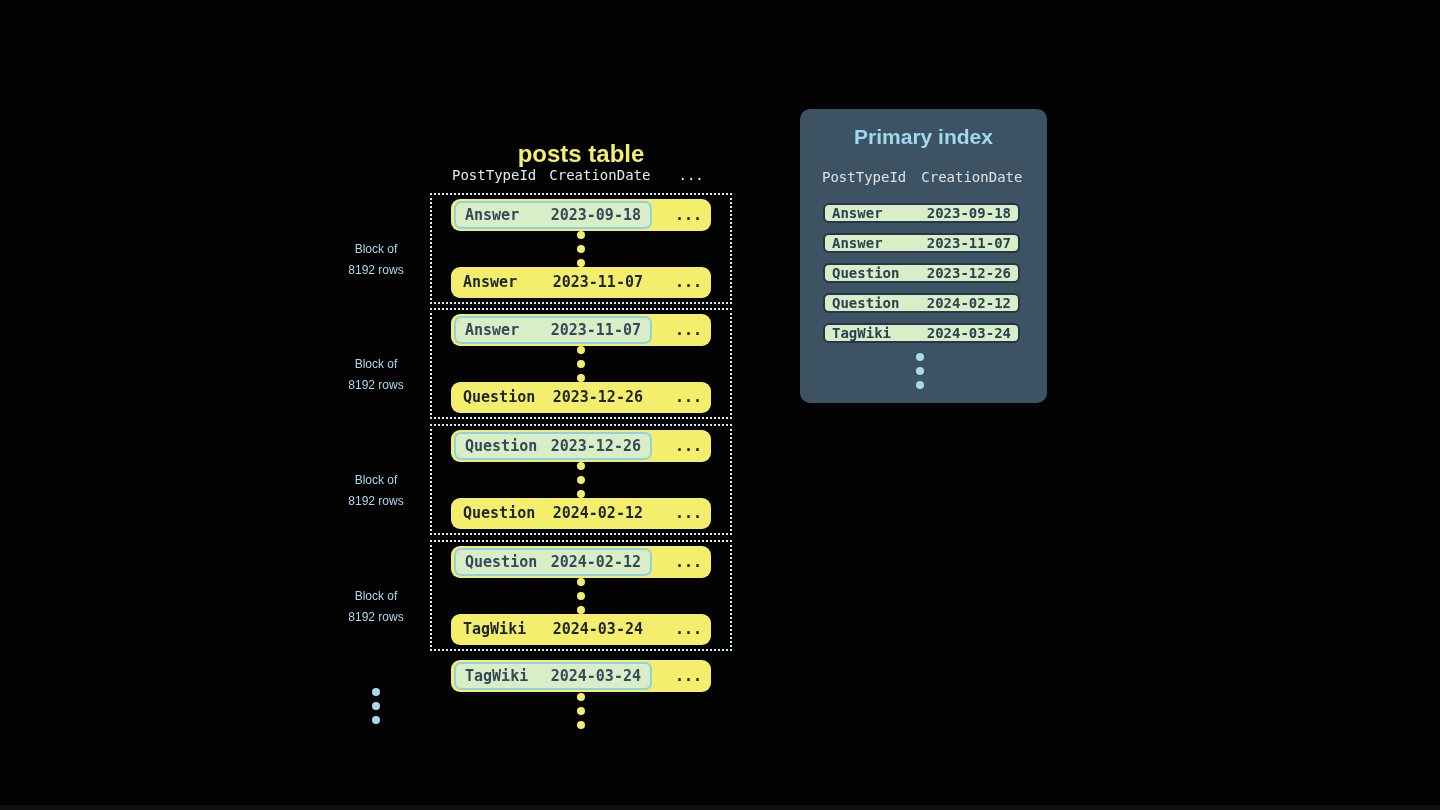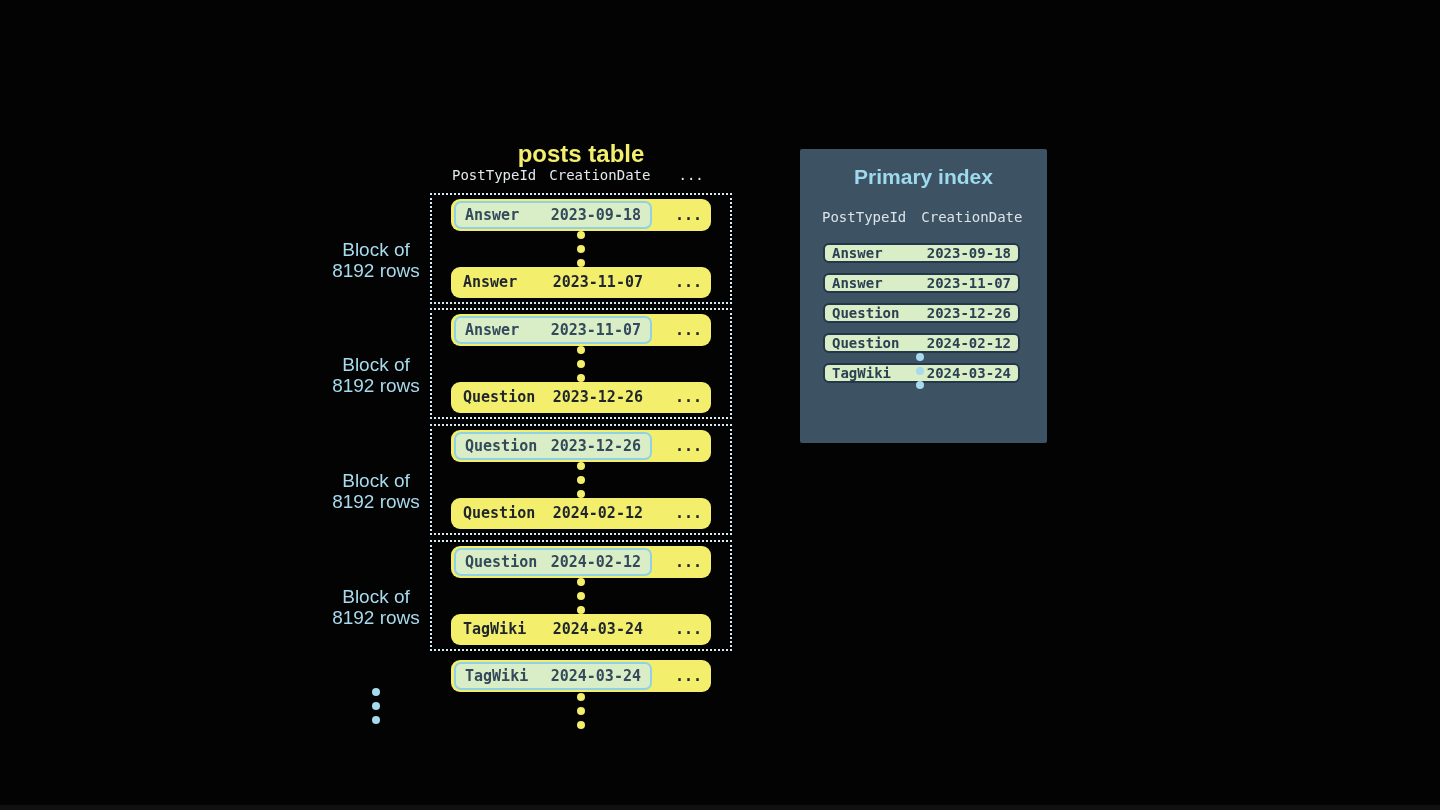--- a/index.html
+++ b/index.html
@@ -43,21 +43,21 @@
     font-size: 14px; color: var(--header-text);
     white-space: pre;
   }
   .posts-header .h2 { margin-left: 13px; }
   .posts-header .h3 { margin-left: 28px; }
 
   .block-label {
     position: absolute;
     left: 296px; width: 160px;
     text-align: center;
-    font-size: 19px; line-height: 21px;
+    font-size: 12px; line-height: 21px;
     color: var(--light-blue);
   }
 
   .block {
     position: absolute;
     left: 430px; width: 302px; height: 111px;
     border: 2px dotted var(--dotted-border);
     padding: 4px 0;
     display: flex; flex-direction: column;
     align-items: center; justify-content: space-between;
@@ -94,22 +94,21 @@
   .vdots i { display: block; width: 8px; height: 8px; border-radius: 50%; background: var(--yellow); }
   .vdots.blue i { background: var(--light-blue); }
   .vdots.abs { position: absolute; }
 
   
   .panel {
     position: absolute;
     left: 800px; top: 109px;
     width: 247px; height: 294px;
     background: var(--panel-bg);
-    border-radius: 2px;
-    margin-top: 40px;
+    border-radius: 10px;
   }
   .panel-title {
     position: absolute;
     top: 16px; left: 0; width: 100%;
     text-align: center;
     font-size: 21px; font-weight: 600;
     color: var(--panel-title);
   }
   .panel-header {
     position: absolute;

